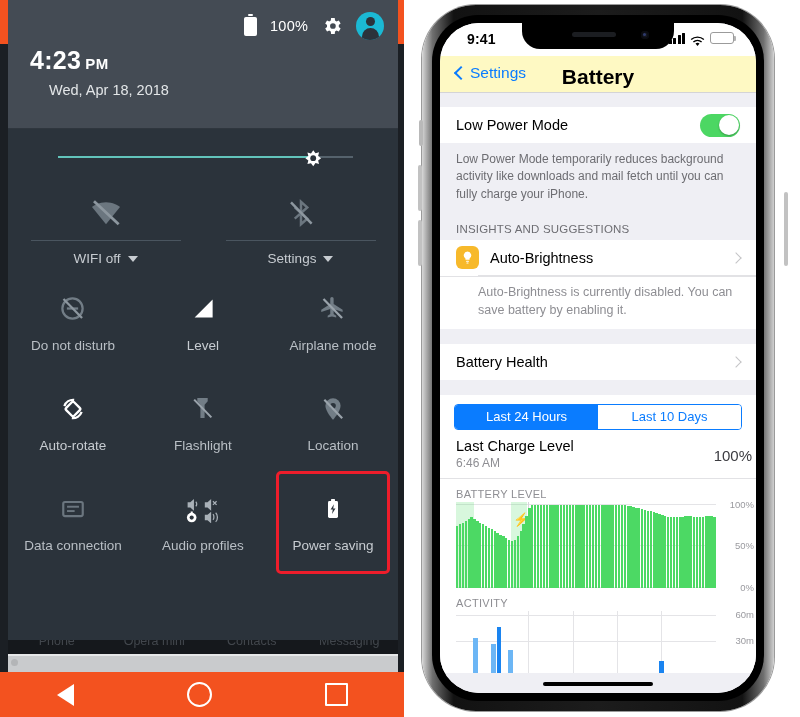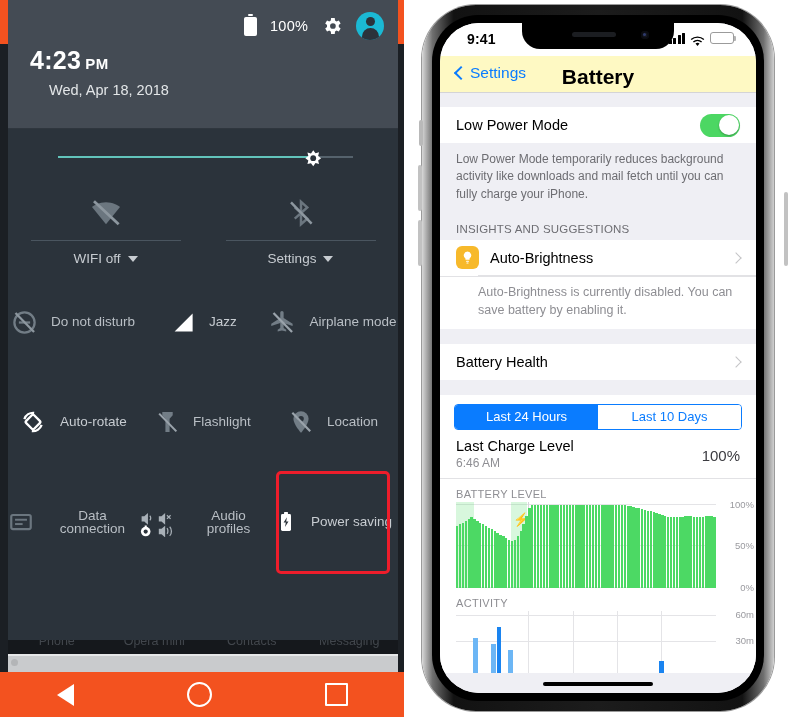--- a/index.html
+++ b/index.html
@@ -102,21 +102,21 @@
   .tgl-icon-lg{height:46px;display:flex;align-items:center;justify-content:center;}
   .tgl-rule{width:150px;height:1px;background:#4a555f;margin:4px 0 10px 0;}
   .tgl-lbl2{color:#c7ccd1;font-size:13.5px;display:flex;align-items:center;gap:7px;}
   .caret{
     width:0;height:0;border-left:5px solid transparent;border-right:5px solid transparent;
     border-top:6px solid #c7ccd1;display:inline-block;
   }
 
   .qs-grid{display:flex;flex-wrap:wrap;}
   .qs-cell{
-    width:33.333%;height:100px;display:flex;flex-direction:row;
+    width:33.333%;height:100px;display:flex;flex-direction:column;
     align-items:center;justify-content:center;gap:13px;position:relative;
   }
   .qs-cell .cell-ic{height:34px;display:flex;align-items:center;justify-content:center;}
   .qs-cell .cell-lbl{color:#c7ccd1;font-size:13.5px;text-align:center;line-height:1;}
   .qs-cell.dim .cell-lbl{color:#b9bfc5;}
   .qs-cell.hl{}
   .hl-box{
     position:absolute;left:8px;top:-1px;right:8px;bottom:-2px;
     border:3px solid #ee1d2b;border-radius:5px;pointer-events:none;
   }
@@ -264,21 +264,21 @@
     display:flex;border:1px solid #0a7cff;border-radius:4px;overflow:hidden;height:24px;
   }
   .seg div{
     flex:1;display:flex;align-items:center;justify-content:center;
     font-size:13px;color:#0a7cff;background:#ffffff;
   }
   .seg div.on{background:#0a7cff;color:#ffffff;}
 
   .charge-row{
     display:flex;align-items:flex-start;justify-content:space-between;
-    padding:4px 16px 8px 16px;background:#ffffff;
+    padding:4px 4px 8px 16px;background:#ffffff;
   }
   .charge-l .t1{font-size:14.5px;color:#000;}
   .charge-l .t2{font-size:12px;color:#8e8e93;margin-top:2px;}
   .charge-r{font-size:15px;color:#3c3c41;padding-top:9px;}
 
   .chart-sec{background:#ffffff;padding:6px 0 0 0;border-top:.5px solid #e2e2e5;}
   .chart-title{
     padding:3px 16px 2px 16px;color:#8e8e93;font-size:11px;letter-spacing:.3px;
   }
   .chart-area{position:relative;height:86px;margin:0 40px 0 16px;}
@@ -393,21 +393,21 @@
         </div>
         <div class="cell-lbl">Do not disturb</div>
       </div>
 
       <div class="qs-cell">
         <div class="cell-ic">
           <svg viewBox="0 0 24 24" width="27" height="27">
             <path fill="#ffffff" d="M21 4v16H5z"></path>
           </svg>
         </div>
-        <div class="cell-lbl">Jazz</div>
+        <div class="cell-lbl">Level</div>
       </div>
 
       <div class="qs-cell dim">
         <div class="cell-ic">
           <svg viewBox="0 0 24 24" width="27" height="27">
             <path fill="#727d86" d="M21 15v-2l-8-5V3.2a1.5 1.5 0 10-3 0V8l-8 5v2l8-2.5v4.3l-2.3 1.7V20l3.8-1 3.8 1v-1.5L13 16.8V12.5z"></path>
             <line x1="4" y1="3.5" x2="20.5" y2="20.5" stroke="#9aa3ab" stroke-width="2"></line>
           </svg>
         </div>
         <div class="cell-lbl">Airplane mode</div>

